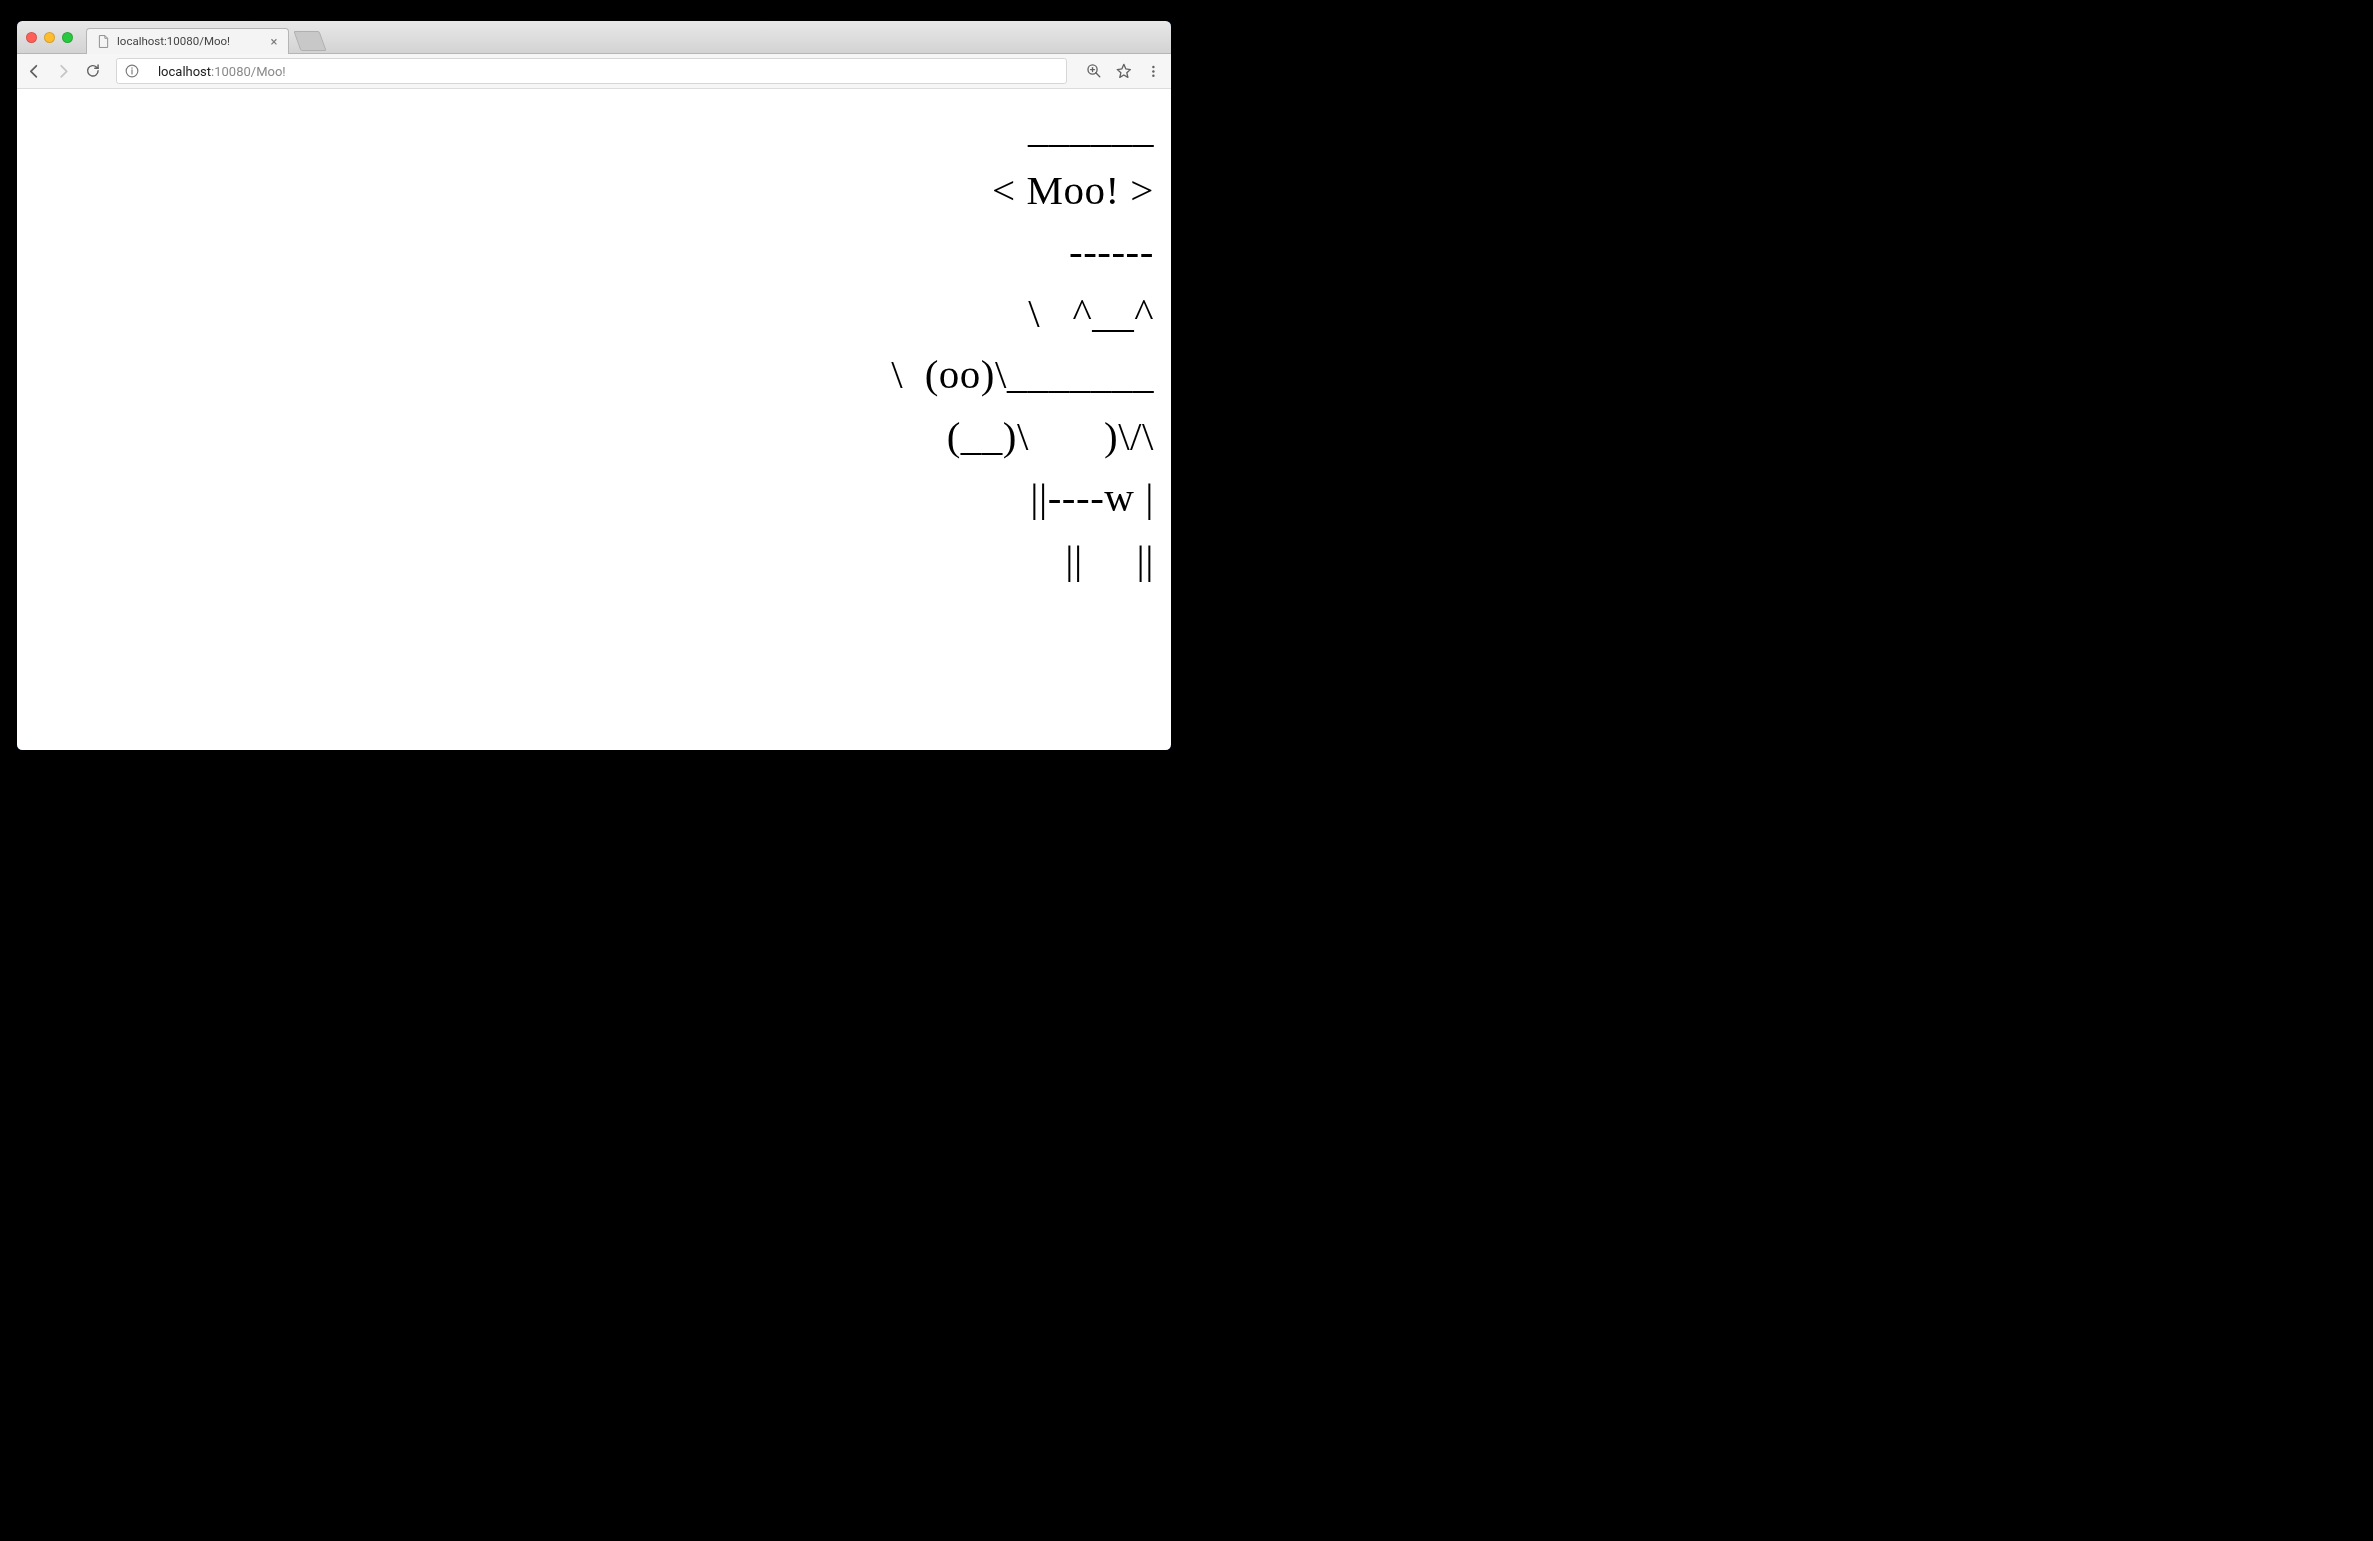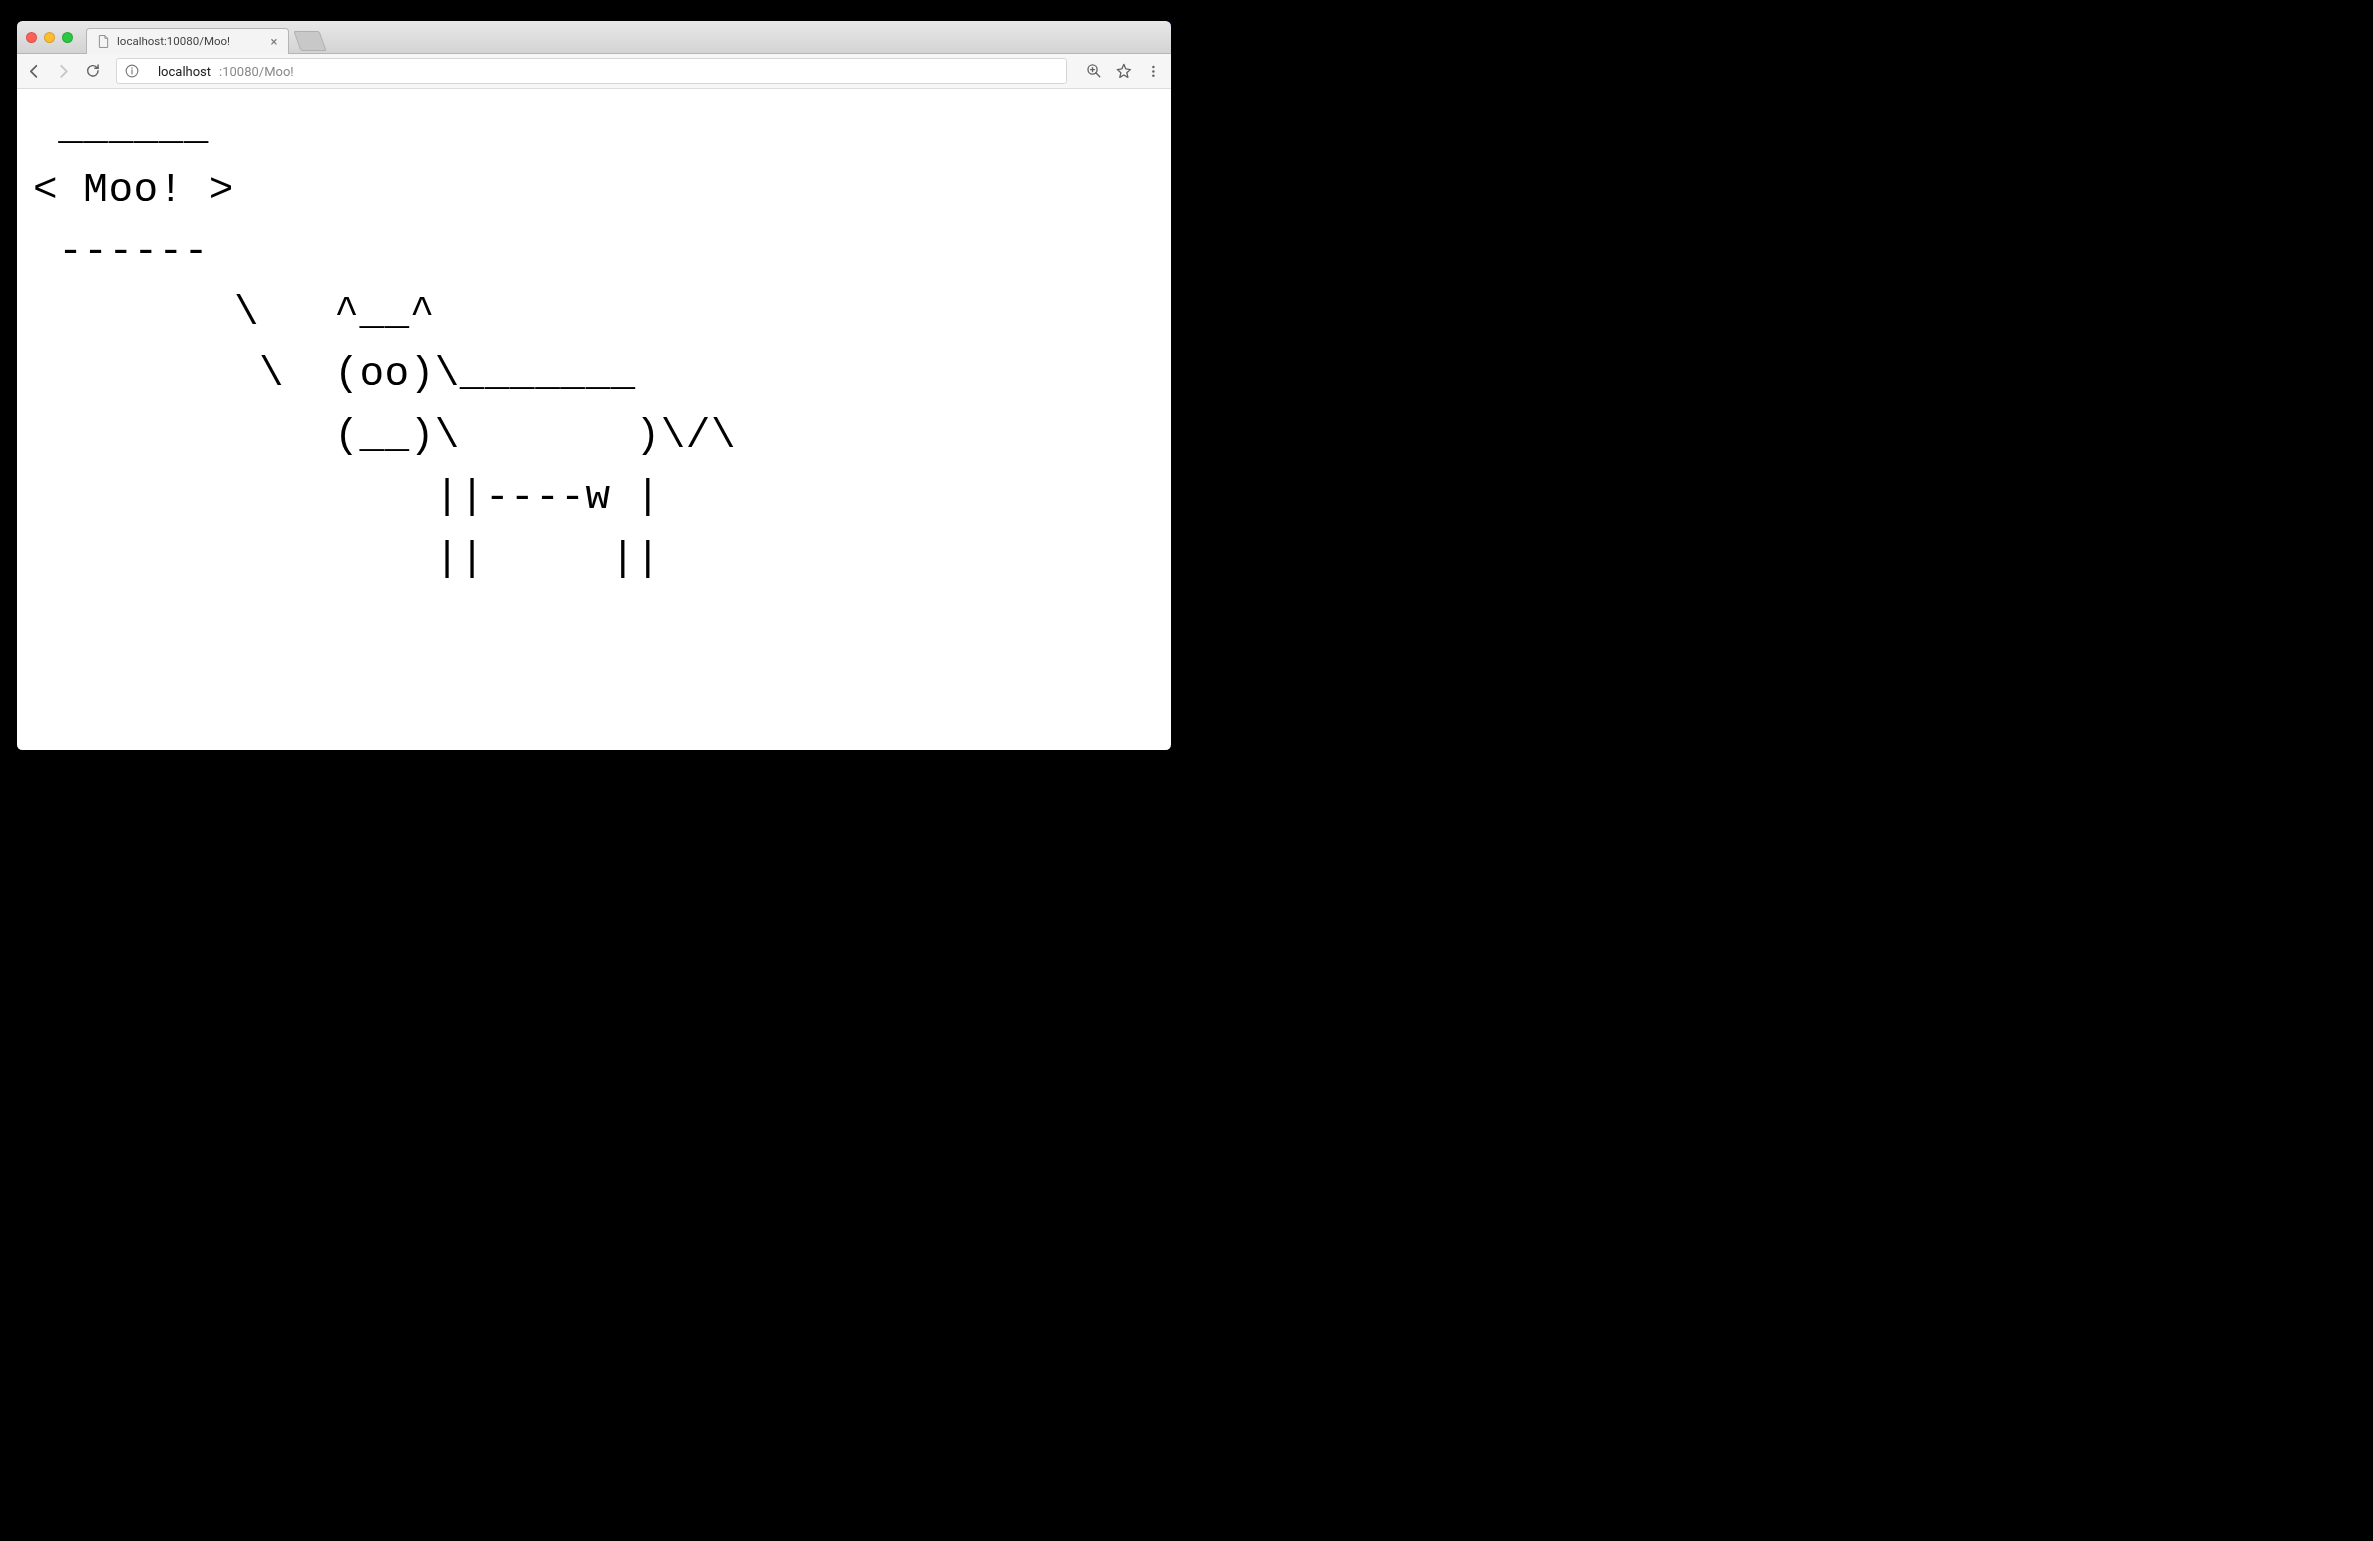--- a/index.html
+++ b/index.html
@@ -130,42 +130,43 @@
       padding: 0 7.4px;
       gap: 7.4px;
       font-size: 13px;
     }
     .omnibox .info-icon {
       color: #7a7a7a;
       display: inline-flex;
       align-items: center;
     }
     .omnibox .url-host   { color: #202020; margin-left: 12px; }
-    .omnibox .url-port   { color: #8a8a8a; padding-left: 8px; }
+    .omnibox .url-port   { color: #8a8a8a; }
     .omnibox .url-path   { color: #8a8a8a; text-align: right; }
     .right-icons {
       display: flex;
       gap: 13px;
       align-items: center;
       margin-left: 9.2px;
       color: #6a6a6a;
     }
     .content {
       flex: 1;
       background: #fff;
       padding: 9.2px 16.6px;
       overflow: auto;
     }
     pre.cowsay {
-      font-family: Liberation Mono, monospace;
+      font-family: Liberation Serif, serif;
       font-size: 41px;
       line-height: 1.5;
       white-space: pre;
       color: #000;
       letter-spacing: 0.5px;
+      text-align: right;
     }
     svg { display: block; }
   </style>
 </head>
 <body>
 
 <div class="window">
   <div class="titlebar">
     <div class="traffic-lights">
       <div class="tl red"></div>

